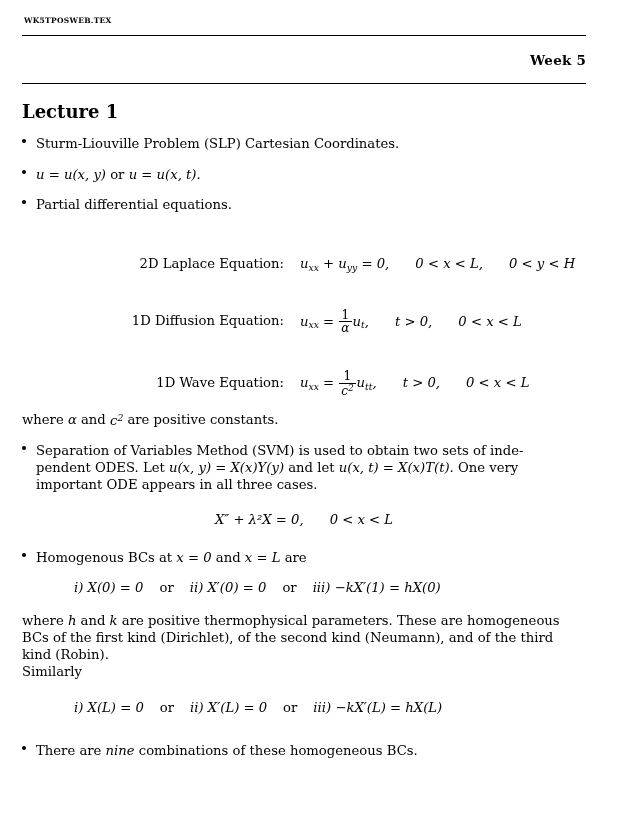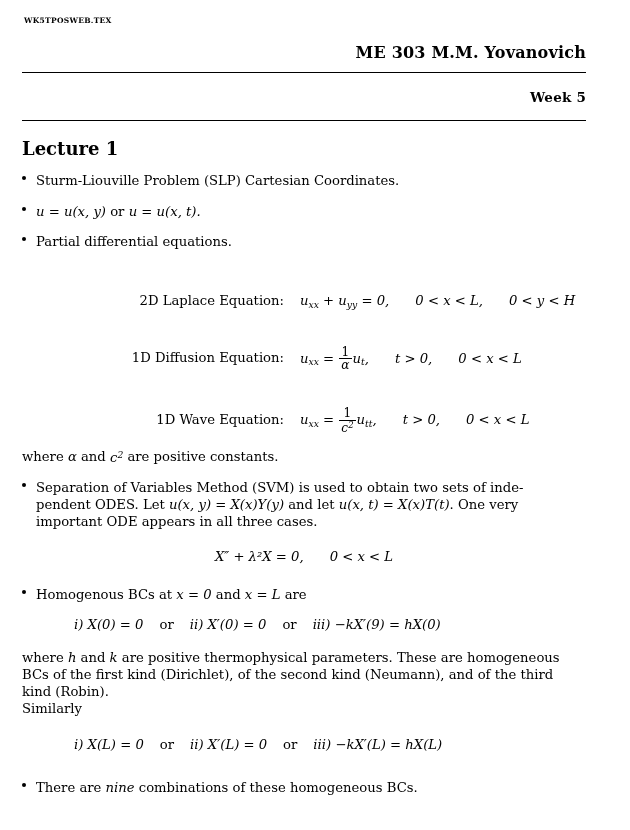--- a/index.html
+++ b/index.html
@@ -140,21 +140,20 @@
   .gap-m { display: inline-block; width: 16px; }
   .gap-l { display: inline-block; width: 26px; }
 </style>
 </head>
 <body>
 
 <div class="page">
 
   <div class="filetag">WK5TPOSWEB.TEX</div>
 
-  <div class="course-line">ME 303 M.M. Yovanovich</div>
 
   <hr class="rule">
 
   <div class="week-line">Week 5</div>
 
   <hr class="rule">
 
   <div class="body">
 
     <div class="lecture-head">Lecture 1</div>
@@ -205,21 +204,21 @@
     <div class="centered-eq math">
       <span>X″ + λ²X = 0,</span><span class="gap-l"></span><span>0 &lt; x &lt; L</span>
     </div>
 
     <div class="bullet-item">
       <span class="dot"></span>
       <span>Homogenous BCs at </span><span class="math">x = 0</span><span> and </span><span class="math">x = L</span><span> are</span>
     </div>
 
     <div class="indent-eq math">
-      <span>i) X(0) = 0</span><span class="gap-m"></span><span class="mathup">or</span><span class="gap-m"></span><span>ii) X′(0) = 0</span><span class="gap-m"></span><span class="mathup">or</span><span class="gap-m"></span><span>iii) −kX′(9) = hX(0)</span>
+      <span>i) X(0) = 0</span><span class="gap-m"></span><span class="mathup">or</span><span class="gap-m"></span><span>ii) X′(0) = 0</span><span class="gap-m"></span><span class="mathup">or</span><span class="gap-m"></span><span>iii) −kX′(1) = hX(0)</span>
     </div>
 
     <div class="para" style="margin-top:16px;">
       <div><span>where </span><span class="math">h</span><span> and </span><span class="math">k</span><span> are positive thermophysical parameters.  These are homogeneous</span></div>
       <div>BCs of the first kind (Dirichlet), of the second kind (Neumann), and of the third</div>
       <div>kind (Robin).</div>
       <div>Similarly</div>
     </div>
 
     <div class="indent-eq math" style="margin-top:18px;">

